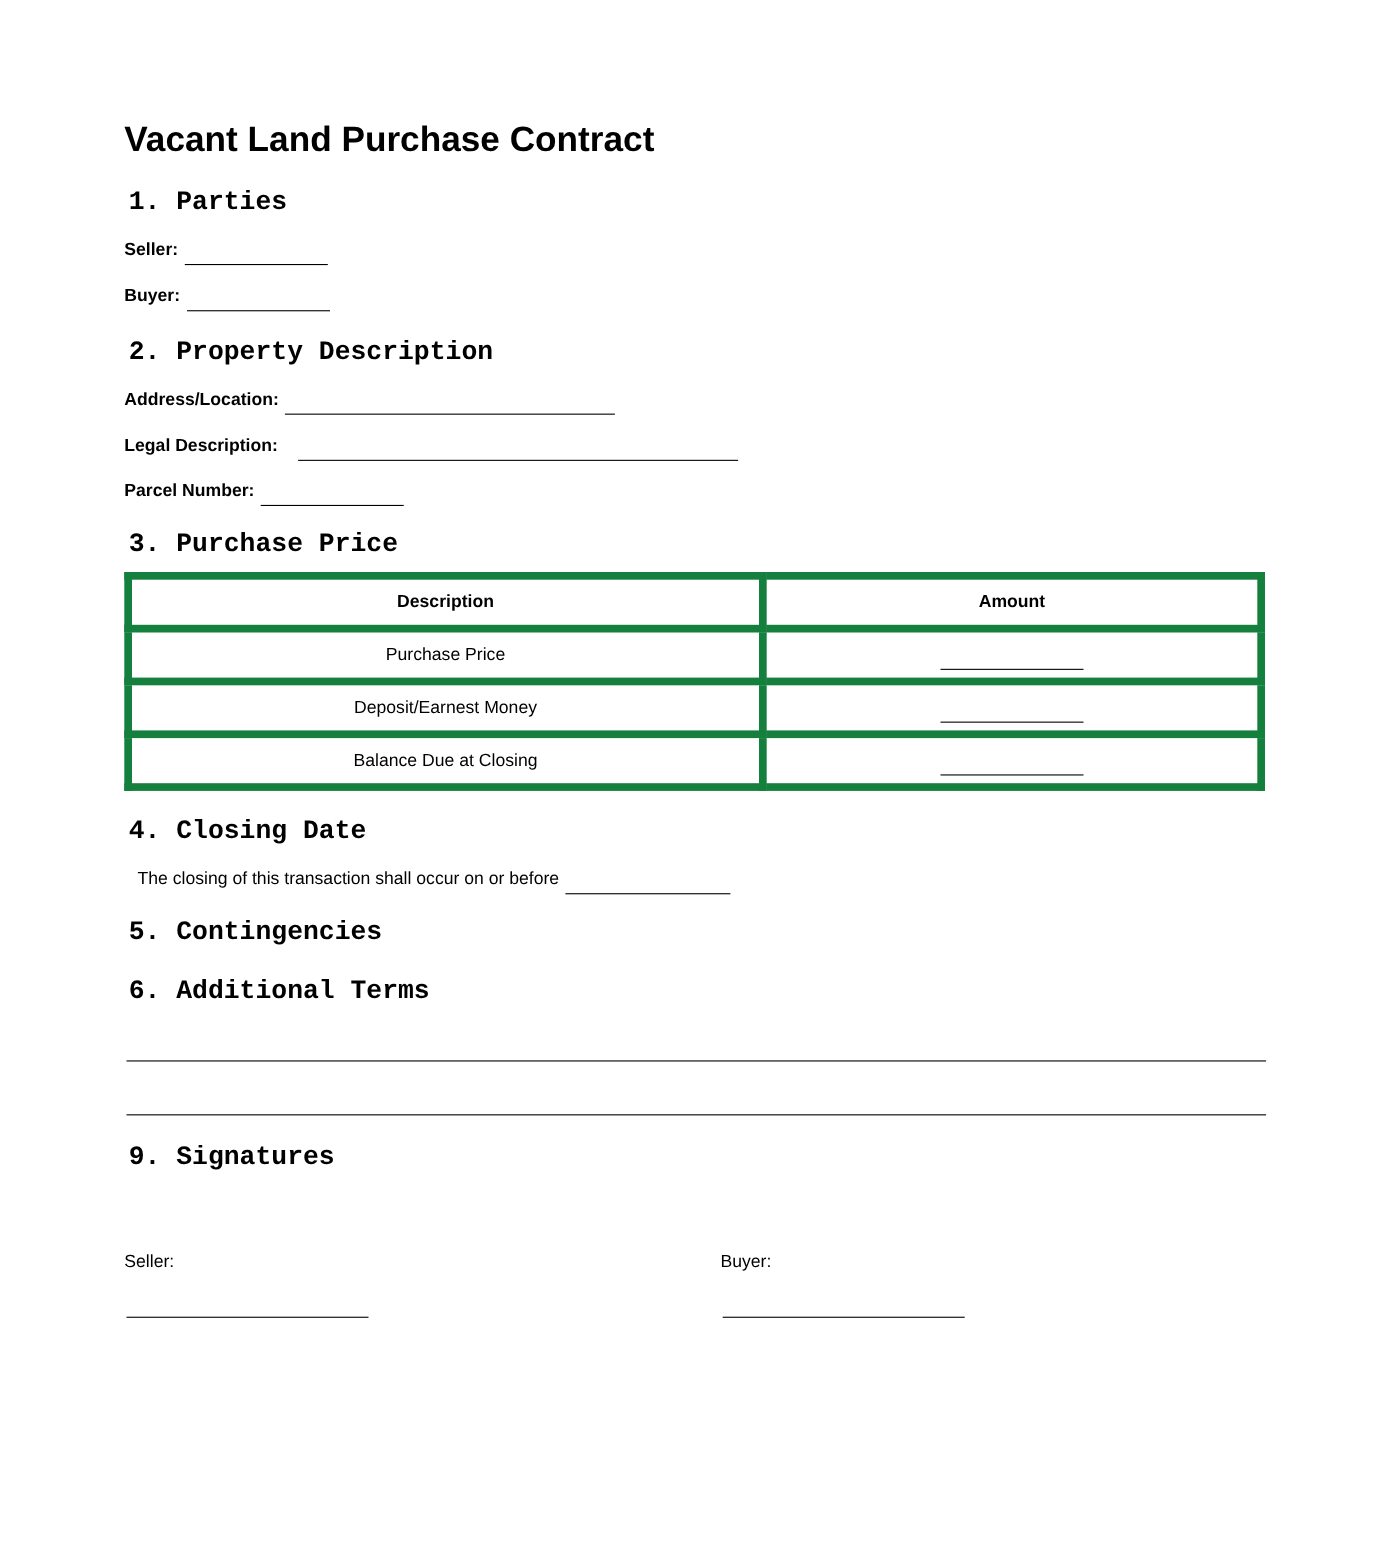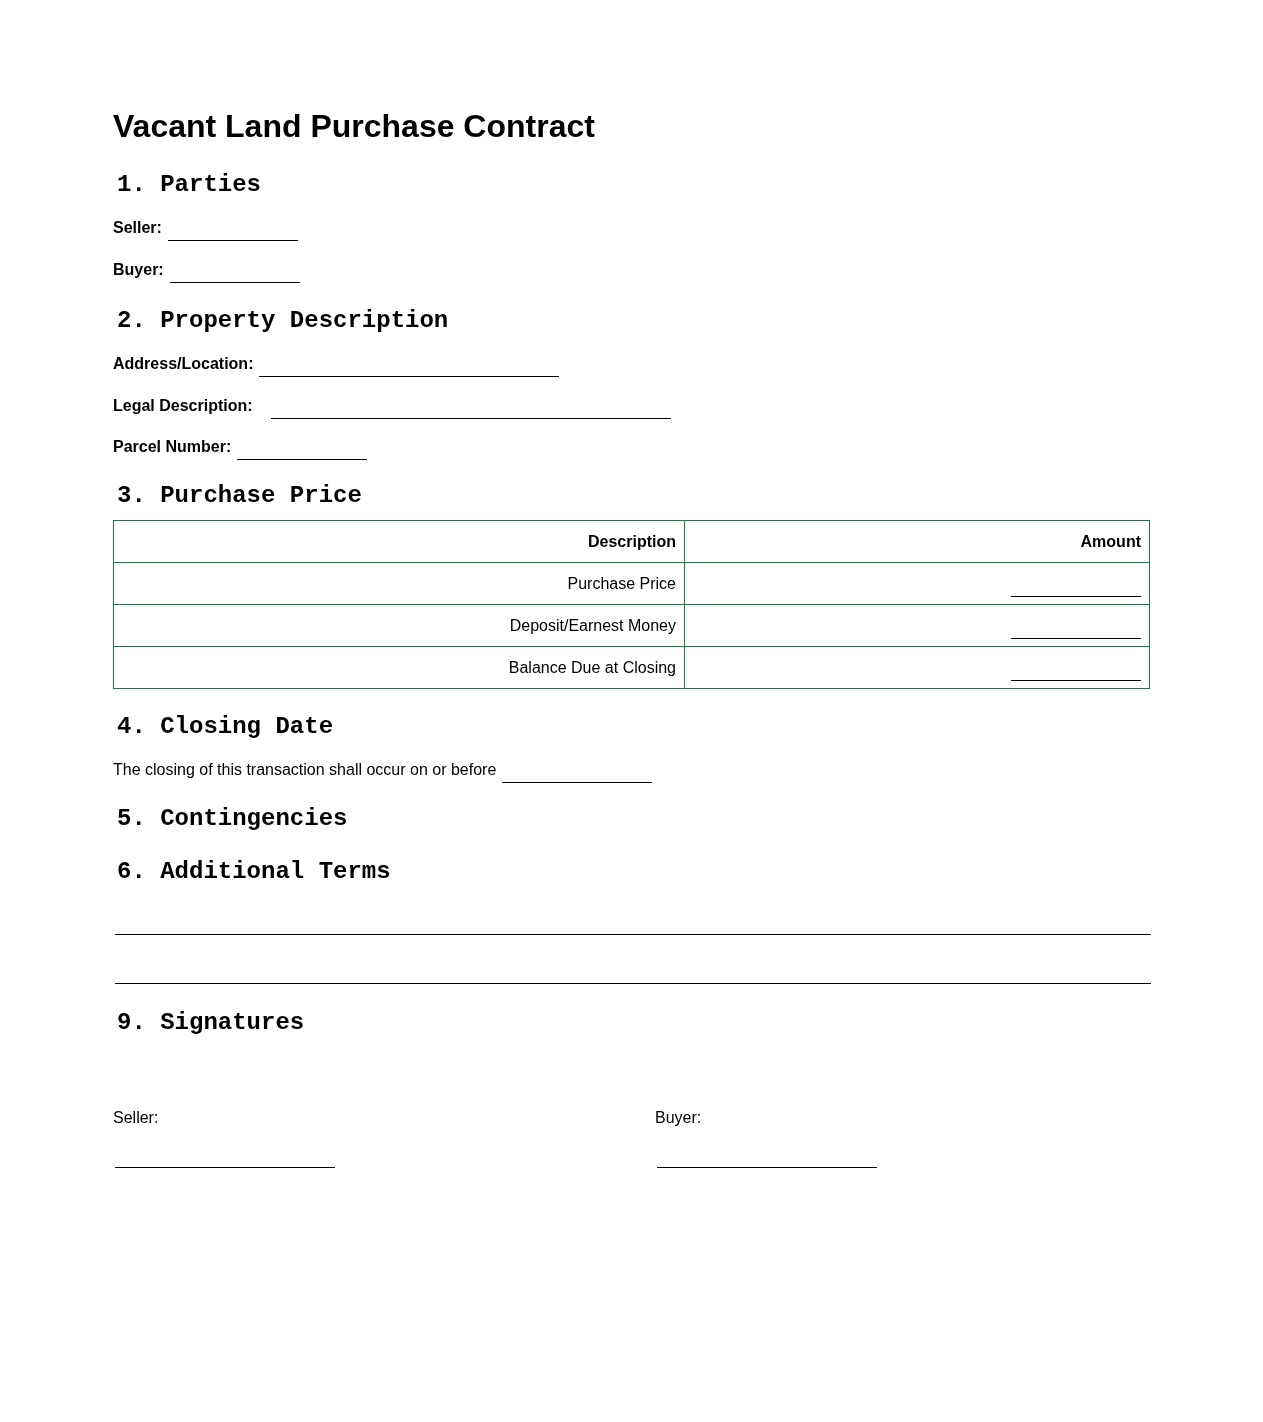--- a/index.html
+++ b/index.html
@@ -35,29 +35,29 @@
     height: 20px;
   }
   .blank {
     display: inline-block;
     border-bottom: 1px solid #000;
     height: 14px;
     margin-left: 6px;
     position: relative;
     top: 4px;
   }
-  .normal { font-weight: normal; }
+  .normal { font-weight: normal; margin-left: 12px; }
   table {
     border-collapse: collapse;
     width: 1037px;
     font-size: 16px;
   }
   th, td {
-    border: 1px solid #15803d;
-    text-align: right;
+    border: 7px solid #15803d;
+    text-align: center;
     padding: 0 8px;
     height: 41px;
   }
   th { font-weight: bold; }
   td .blank { margin-left: 0; width: 130px; top: 8px; }
   ul {
     margin: 0;
     padding-left: 40px;
     font-size: 16px;
   }

